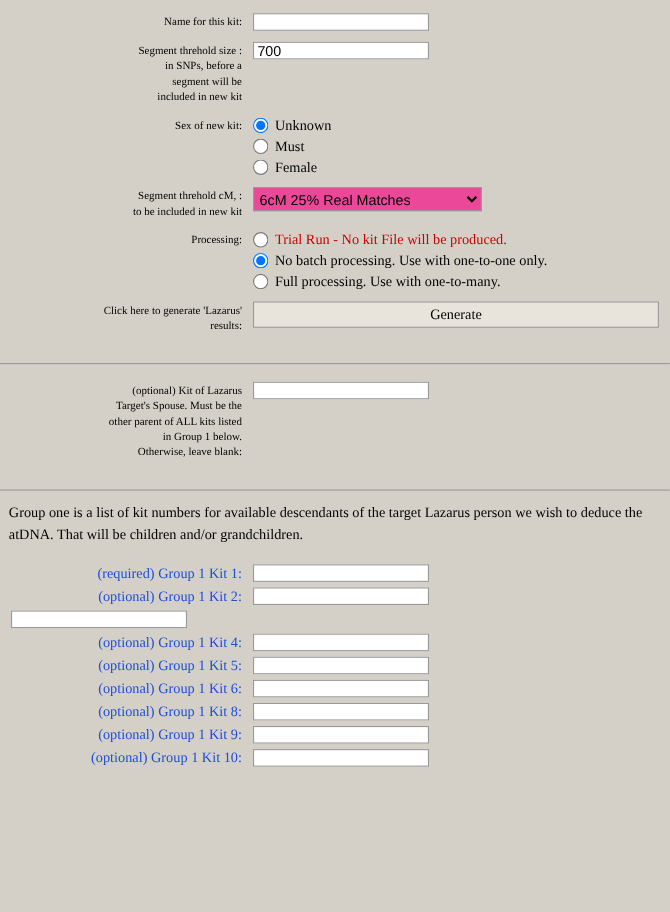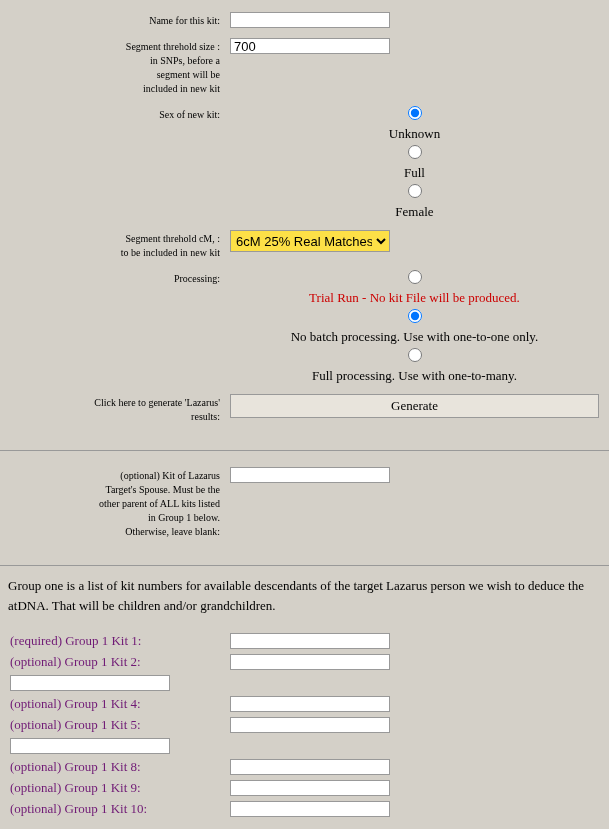--- a/index.html
+++ b/index.html
@@ -65,35 +65,34 @@
       display: flex;
       flex-direction: column;
       gap: 3px;
     }
 
     .radio-item {
       display: flex;
       align-items: center;
       gap: 6px;
       font-size: 13px;
-      flex-direction: column;
     }
 
     input[type="radio"] {
       margin: 0;
       width: 14px;
       height: 14px;
     }
 
     select {
-      width: 160px;
+      width: 208px;
       height: 22px;
       font-size: 13px;
       border: 1px solid #999;
-      background: #fde047;
+      background: #ec4899;
       padding: 1px;
     }
 
     button.generate-btn {
       padding: 3px 12px;
       font-size: 13px;
       background: #e8e4dc;
       border: 1px solid #999;
       cursor: pointer;
       font-family: Georgia, serif;
@@ -112,23 +111,24 @@
 
     .kit-row {
       display: flex;
       align-items: center;
       margin-bottom: 5px;
     }
 
     .kit-label {
       width: 220px;
       min-width: 220px;
+      text-align: right;
       padding-right: 10px;
       font-size: 13px;
-      color: #701a75;
+      color: #1d4ed8;
     }
 
     .kit-input {
       width: 90px;
       height: 20px;
       border: 1px solid #999;
       background: #fff;
       font-size: 13px;
       padding: 1px 3px;
     }
@@ -164,21 +164,21 @@
   <div class="form-row">
     <div class="form-label">Sex of new kit:</div>
     <div class="form-control-area">
       <div class="radio-group">
         <label class="radio-item">
           <input type="radio" name="sex" value="unknown" checked="" style="">
           <span>Unknown</span>
         </label>
         <label class="radio-item">
           <input type="radio" name="sex" value="male" style="">
-          <span>Full</span>
+          <span>Must</span>
         </label>
         <label class="radio-item">
           <input type="radio" name="sex" value="female" style="">
           <span>Female</span>
         </label>
       </div>
     </div>
   </div>
 
   <div class="form-row">
@@ -265,20 +265,21 @@
   </div>
   <div class="kit-row">
     <div class="kit-label">(optional) Group 1 Kit 4:</div>
     <input type="text" class="kit-input" value="" style="">
   </div>
   <div class="kit-row">
     <div class="kit-label">(optional) Group 1 Kit 5:</div>
     <input type="text" class="kit-input" value="" style="">
   </div>
   <div class="kit-row">
+    <div class="kit-label">(optional) Group 1 Kit 6:</div>
     <input type="text" class="kit-input" value="" style="">
   </div>
   <div class="kit-row">
     <div class="kit-label">(optional) Group 1 Kit 8:</div>
     <input type="text" class="kit-input" value="" style="">
   </div>
   <div class="kit-row">
     <div class="kit-label">(optional) Group 1 Kit 9:</div>
     <input type="text" class="kit-input" value="" style="">
   </div>

